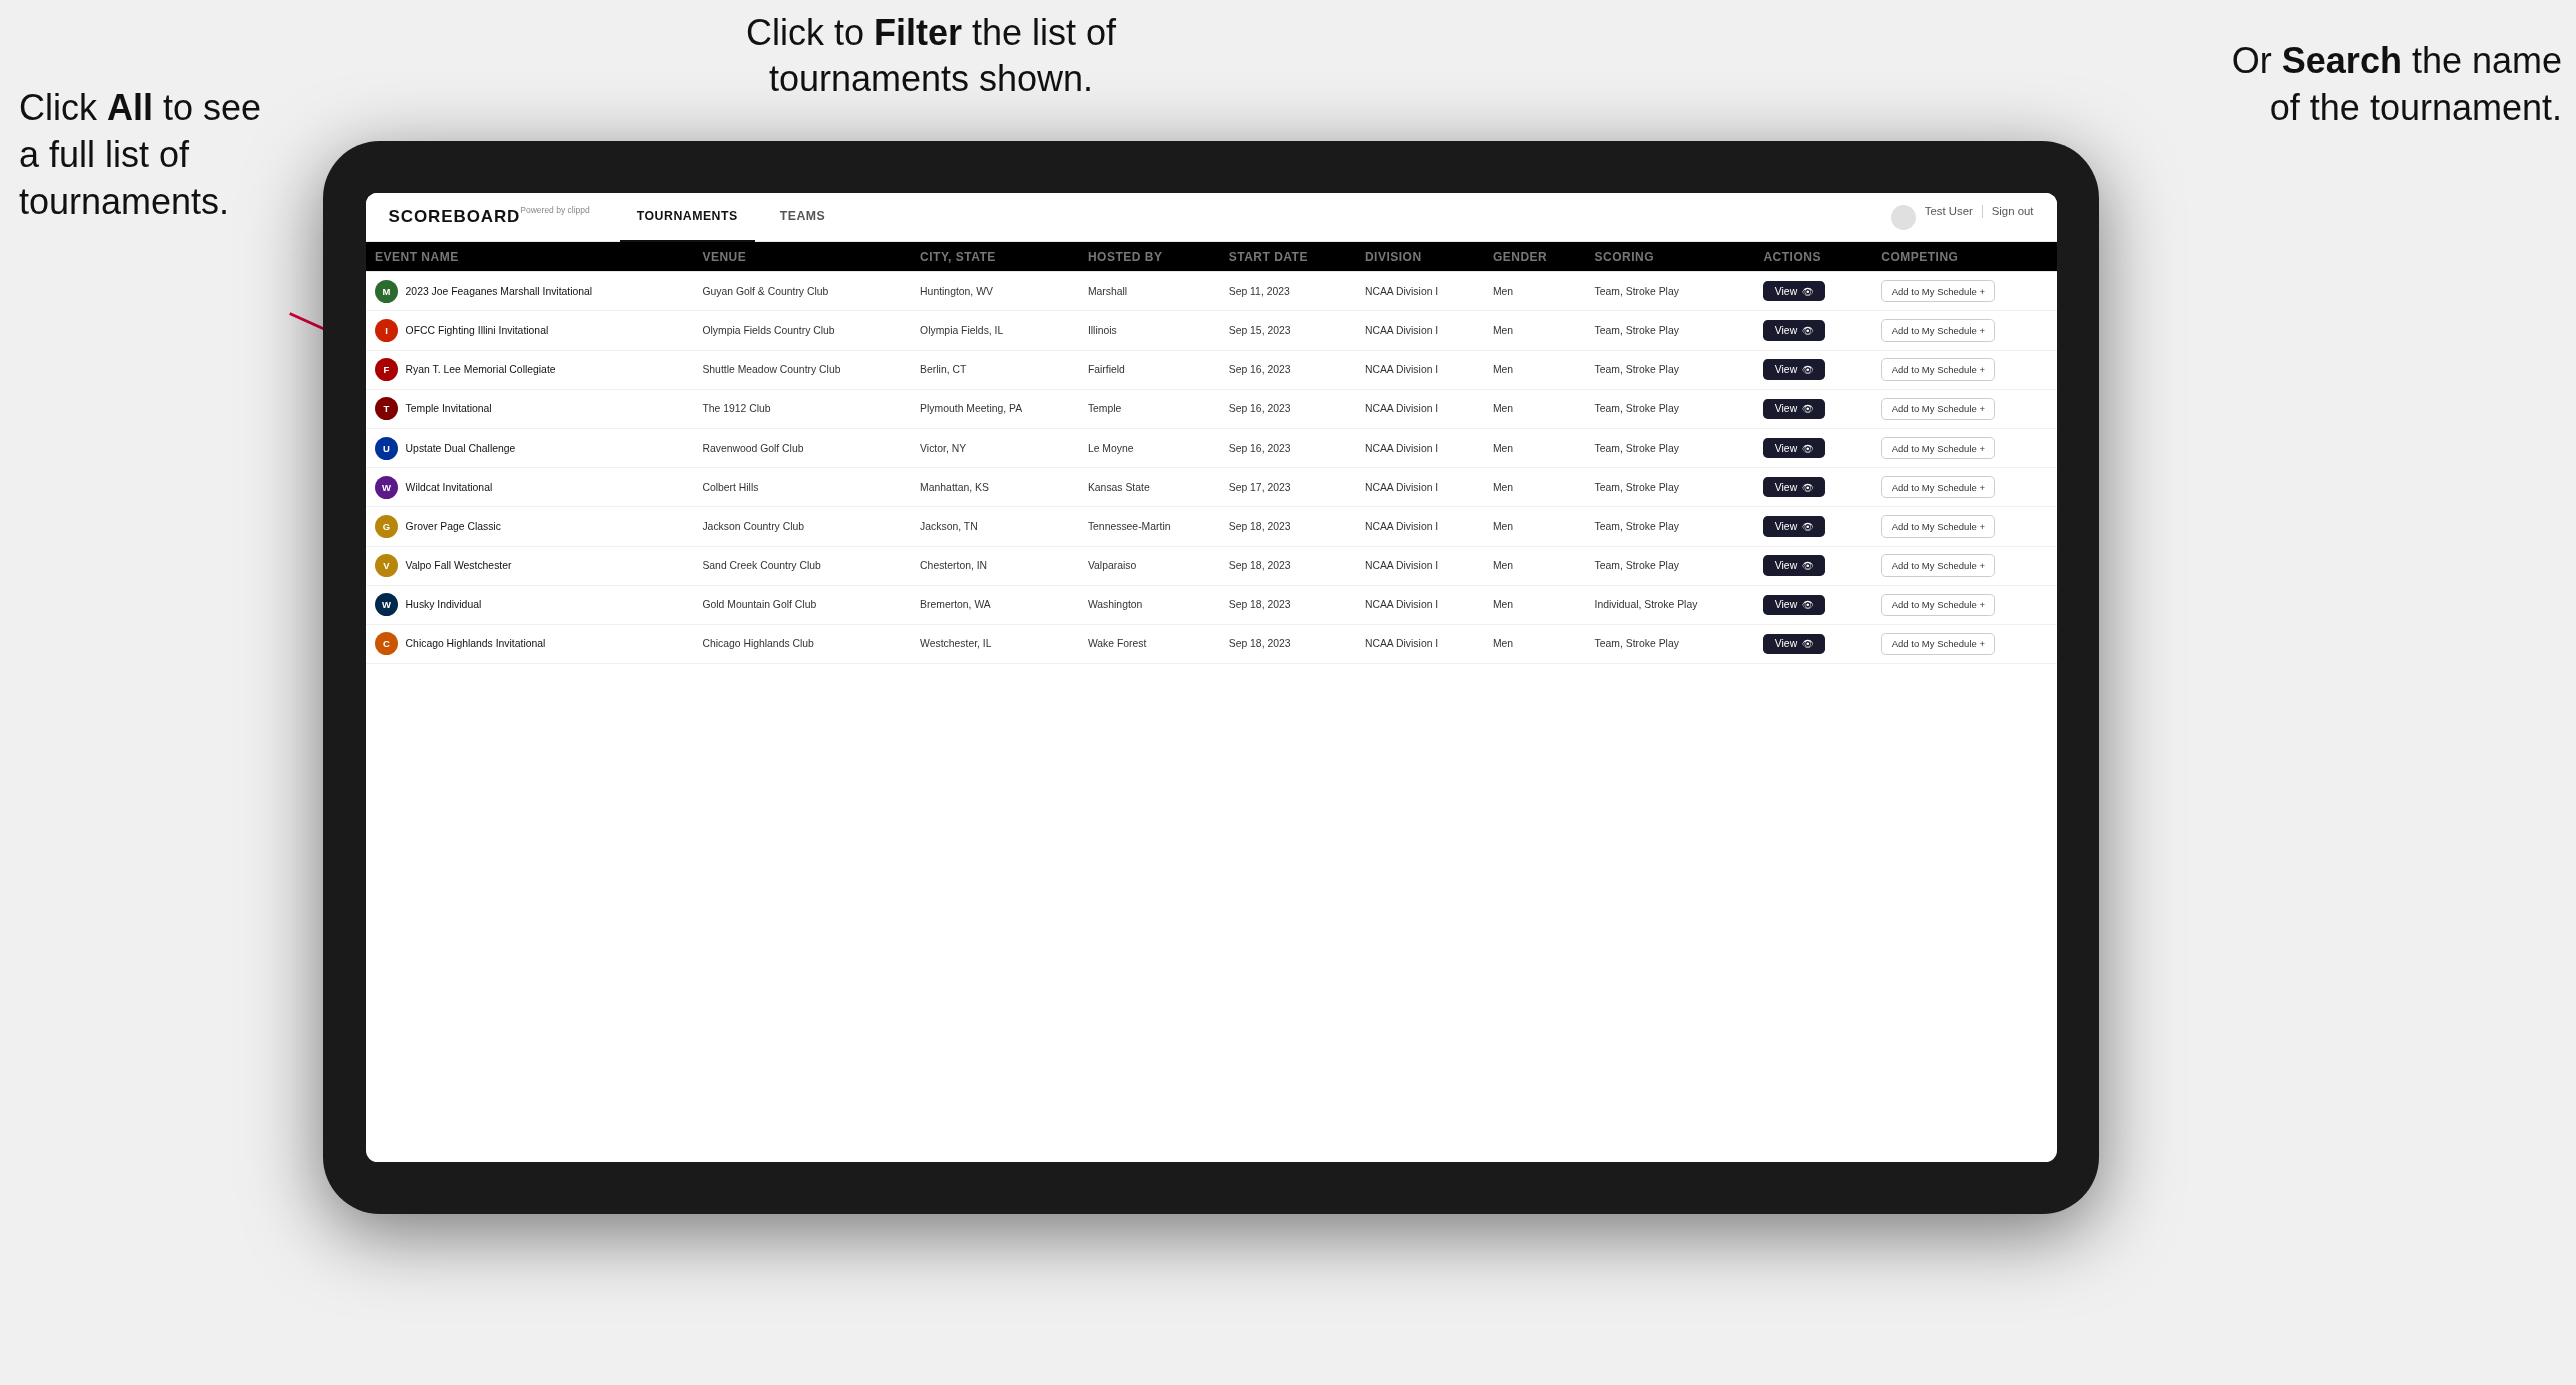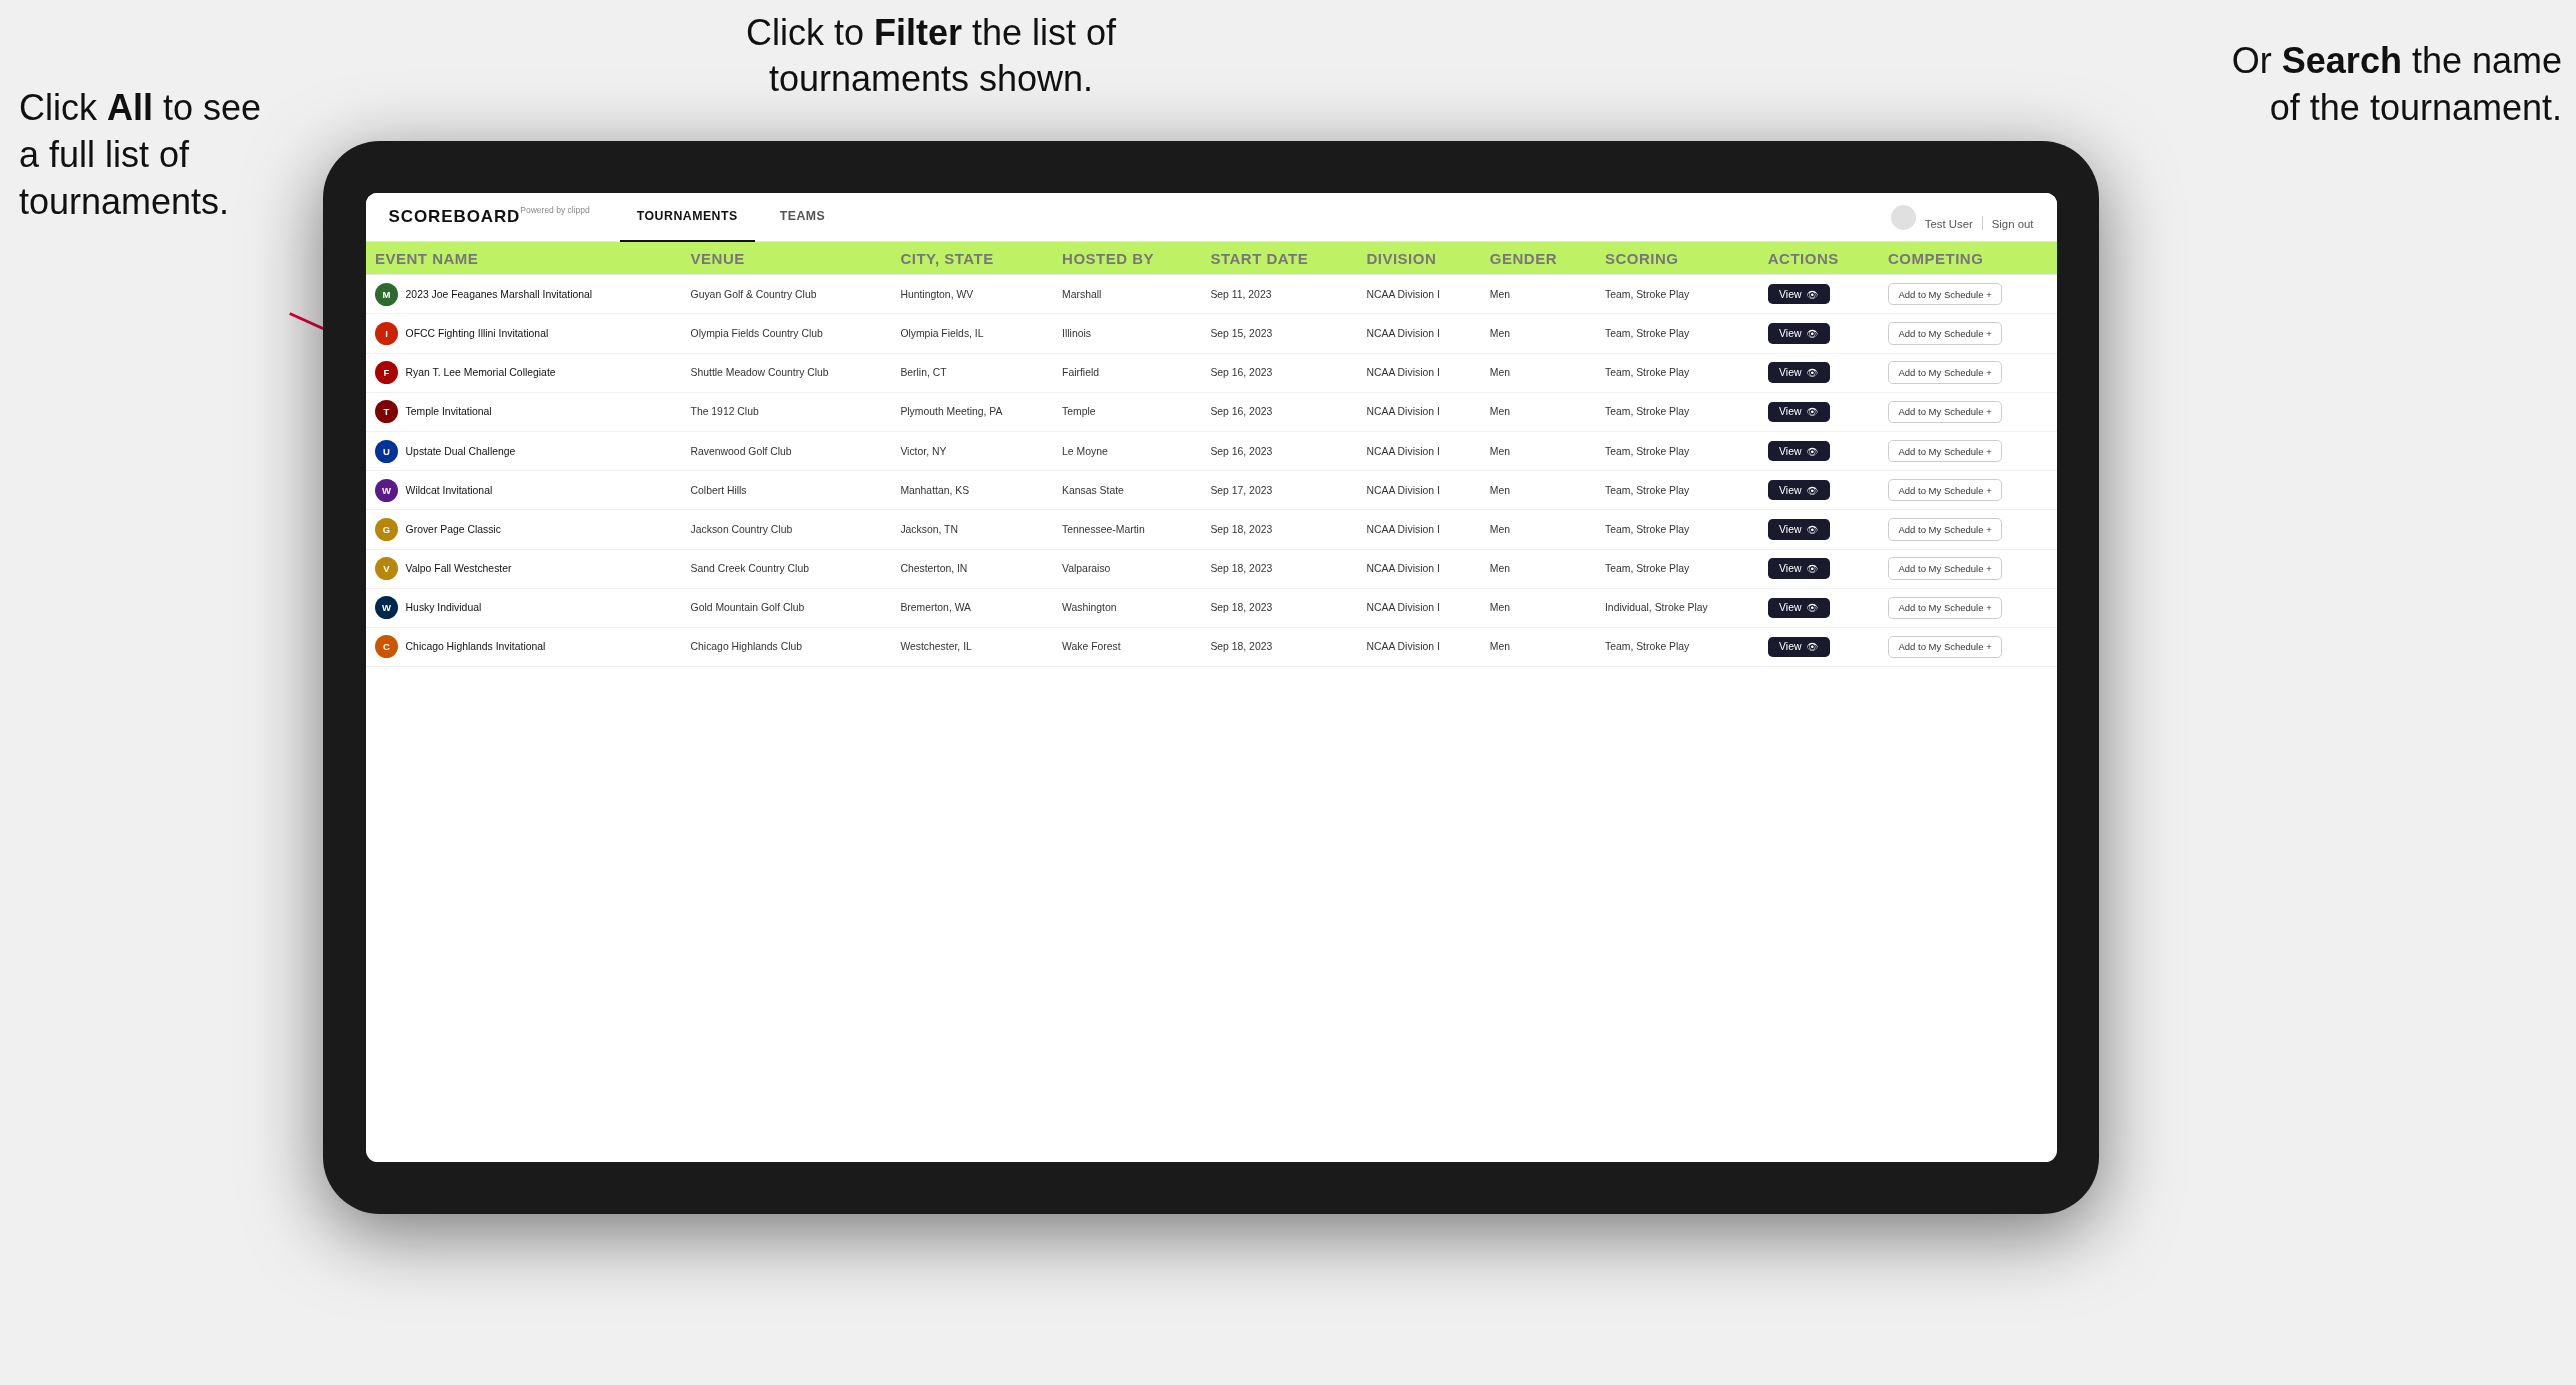--- a/index.html
+++ b/index.html
@@ -119,21 +119,21 @@
       text-transform: uppercase;
       letter-spacing: 0.5px;
     }
     .nav-tab.active {
       color: #111;
       border-bottom: 2.8px solid #111;
     }
 
     .header-right {
       display: flex;
-      align-items: flex-end;
+      align-items: flex-start;
       gap: 9px;
       margin-left: auto;
       font-size: 11.4px;
       color: #555;
     }
     .user-avatar {
       width: 25px;
       height: 25px;
       background: #e0e0e0;
       border-radius: 50%;
@@ -210,27 +210,27 @@
       overflow-y: auto;
     }
     table {
       width: 100%;
       border-collapse: collapse;
       font-size: 10.4px;
     }
     thead th {
       padding: 7.6px 9.5px;
       text-align: left;
-      font-size: 15px;
+      font-size: 12px;
       font-weight: 700;
       color: #777;
       text-transform: uppercase;
       letter-spacing: 0.5px;
       border-bottom: 0.9px solid #e5e7eb;
-      background: #bef264;
+      background: #000000;
       white-space: nowrap;
     }
     tbody tr {
       border-bottom: 0.9px solid #f0f0f0;
     }
     tbody td {
       padding: 7.6px 9.5px;
       vertical-align: middle;
       color: #333;
       font-size: 10.4px;

